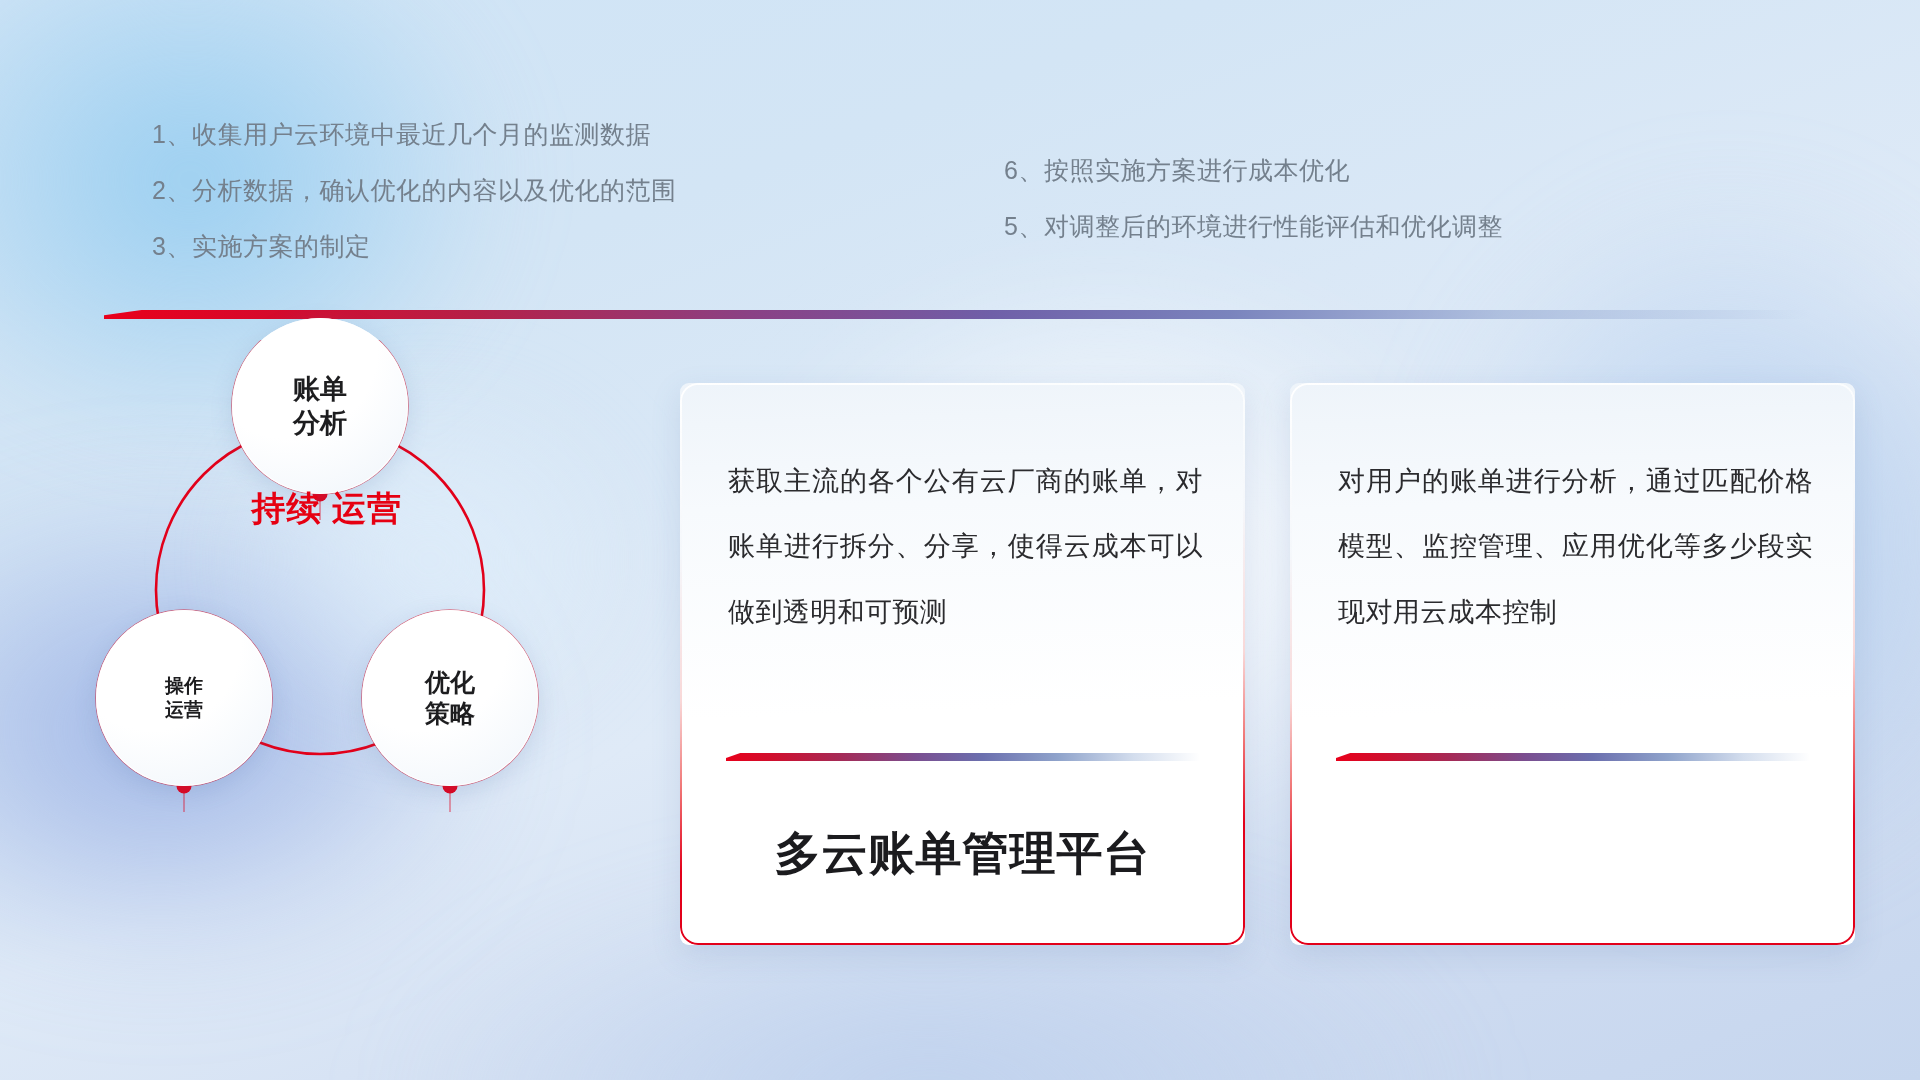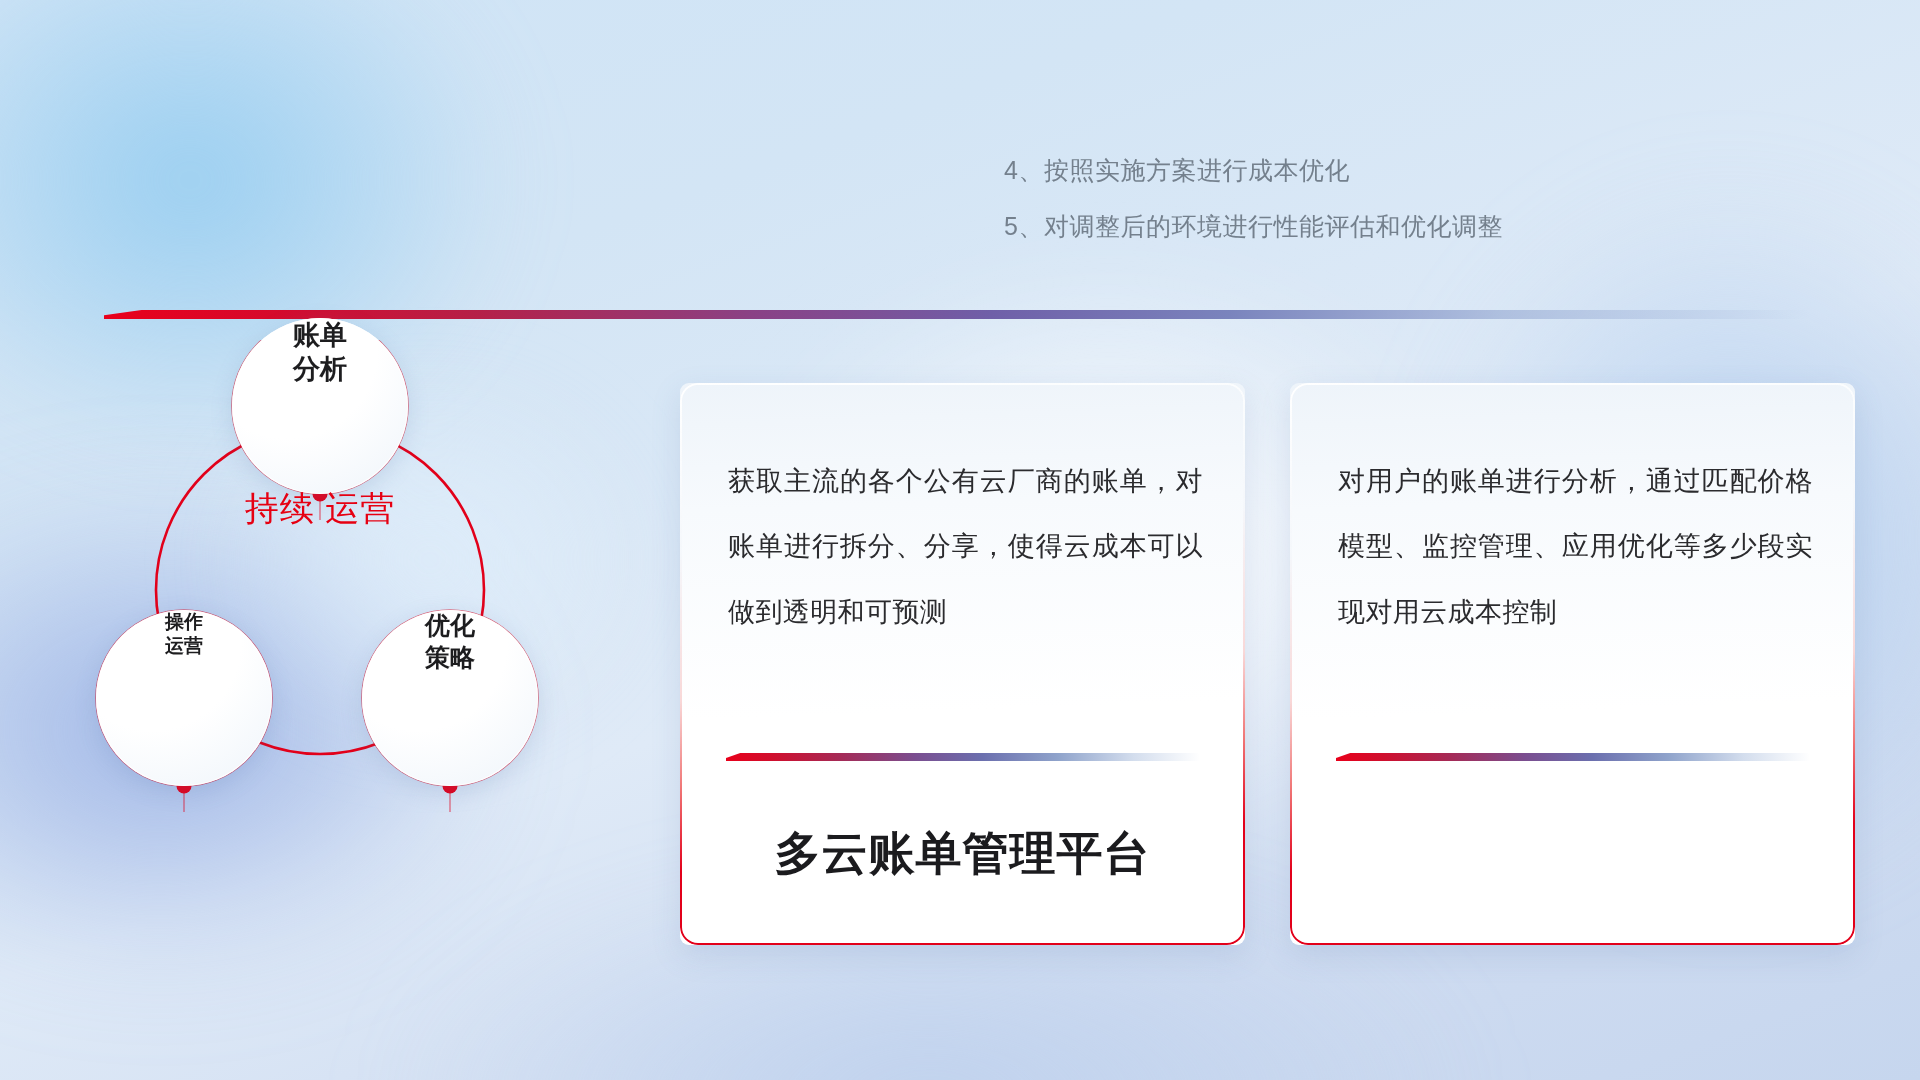--- a/index.html
+++ b/index.html
@@ -94,39 +94,40 @@
 
   .bubble {
     position: absolute;
     border-radius: 50%;
     background:
       radial-gradient(120% 120% at 32% 18%, #ffffff 0%, #ffffff 42%, #f4f8fc 72%, #e9f1f9 100%);
     box-shadow: 0 6px 22px rgba(90,120,170,0.18), inset 0 0 0 1px rgba(255,255,255,0.9);
     display: flex;
     flex-direction: column;
     align-items: center;
+    justify-content: center;
     color: #1d1d1f;
     font-weight: bold;
     line-height: 1.26;
     text-align: center;
   }
   .bubble span { display: block; }
 
   .bubble-top { left: 142px; top: -22px; width: 176px; height: 176px; font-size: 27px; }
   .bubble-bl  { left: 6px;   top: 270px; width: 176px; height: 176px; font-size: 19px; }
   .bubble-br  { left: 272px; top: 270px; width: 176px; height: 176px; font-size: 25px; }
 
   .center-label {
     position: absolute;
     left: 148px;
     top: 148px;
     width: 164px;
-    text-align: center;
+    text-align: right;
     color: #e60012;
-    font-weight: normal;
+    font-weight: bold;
     font-size: 34px;
     line-height: 1.22;
     letter-spacing: 1px;
   }
 
   
   .card {
     position: absolute;
     top: 383px;
     width: 565px;
@@ -202,23 +203,28 @@
 
 <div id="slide">
 
   <div class="blob blob-a"></div>
   <div class="blob blob-b"></div>
   <div class="blob blob-f"></div>
   <div class="blob blob-c"></div>
   <div class="blob blob-d"></div>
   <div class="blob blob-e"></div>
 
+  <div class="steps left">
+    <div class="step-line">1、收集用户云环境中最近几个月的监测数据</div>
+    <div class="step-line">2、分析数据，确认优化的内容以及优化的范围</div>
+    <div class="step-line">3、实施方案的制定</div>
+  </div>
 
   <div class="steps right">
-    <div class="step-line">4、按照实施方案进行成本优化</div>
+    <div class="step-line">6、按照实施方案进行成本优化</div>
     <div class="step-line">5、对调整后的环境进行性能评估和优化调整</div>
   </div>
 
   <div class="top-divider"></div>
 
   <div id="diagram">
 
     <svg width="580" height="620" viewBox="0 0 580 620">
 
       <circle cx="230" cy="250" r="164" fill="none" stroke="#e2001a" stroke-width="2.6"></circle>

